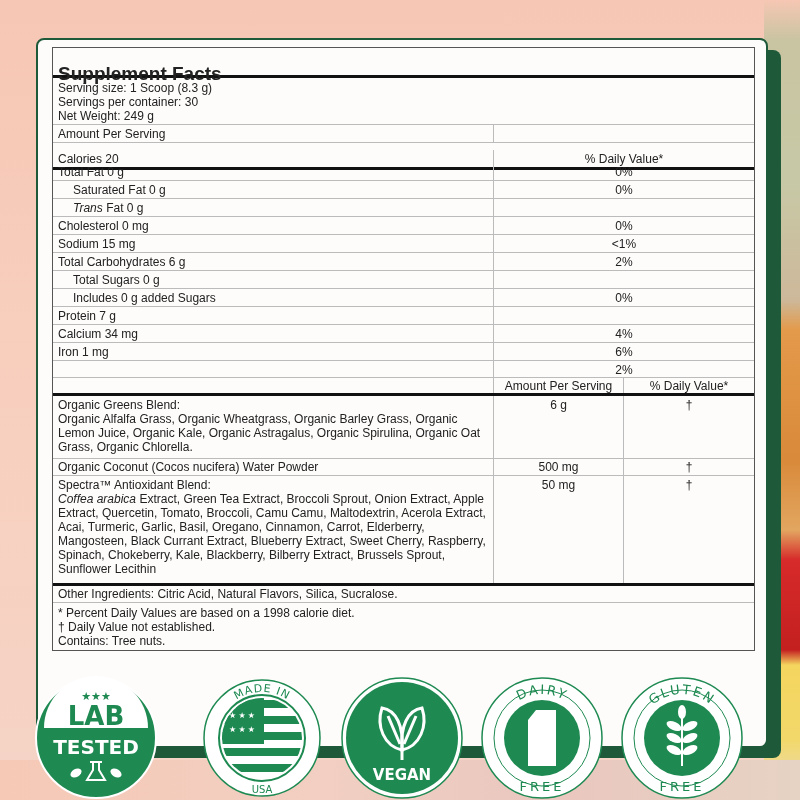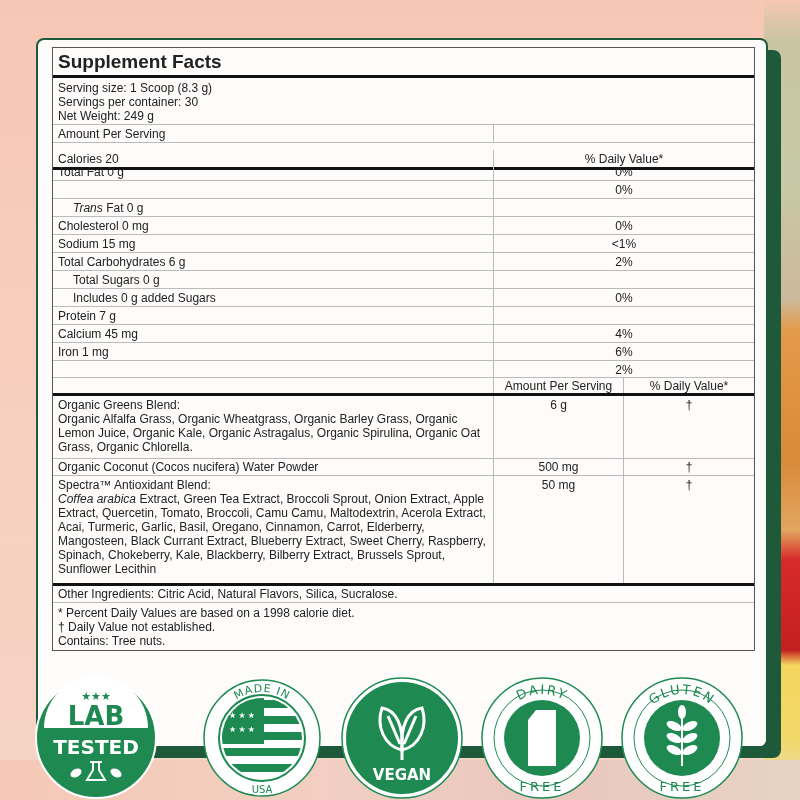--- a/index.html
+++ b/index.html
@@ -32,21 +32,21 @@
   }
   .row { position: absolute; left: 0; width: 701px; border-bottom: 1px solid #bbb; }
   .thick { border-bottom: 3px solid #111; }
   .cell { position: absolute; top: 0; height: 100%; padding: 2px 5px; }
   .c1 { left: 0; width: 440px; }
   .c2 { left: 440px; width: 261px; border-left: 1px solid #bbb; text-align: center; }
   .c2a { left: 440px; width: 130px; border-left: 1px solid #bbb; text-align: center; }
   .c2b { left: 570px; width: 131px; border-left: 1px solid #bbb; text-align: center; }
   .b { font-weight: normal; }
   .ind { padding-left: 20px; }
-  .title { font-size: 19px; font-weight: bold; padding: 4px 5px; line-height: 20px; }
+  .title { font-size: 19px; font-weight: bold; padding: 4px 5px; line-height: 20px; margin-top: 12px; }
   .badge { position: absolute; top: 684px; width: 124px; height: 124px; }
 </style>
 </head>
 <body>
 
 <div class="bg-fruit"></div>
 <div class="bg-bottom"></div>
 <div class="card-shadow"></div>
 <div class="card"></div>
 
@@ -70,20 +70,21 @@
   <div class="row thick" style="top:102px;height:20px;">
     <div class="cell c1 b">Calories 20</div>
     <div class="cell c2 b">% Daily Value*</div>
   </div>
 
   <div class="row" style="top:115px;height:18px;">
     <div class="cell c1 b">Total Fat 0 g</div>
     <div class="cell c2">0%</div>
   </div>
   <div class="row" style="top:133px;height:18px;">
+    <div class="cell c1 ind">Saturated Fat 0 g</div>
     <div class="cell c2">0%</div>
   </div>
   <div class="row" style="top:151px;height:18px;">
     <div class="cell c1 ind"><i>Trans</i> Fat 0 g</div>
     <div class="cell c2"></div>
   </div>
   <div class="row" style="top:169px;height:18px;">
     <div class="cell c1 b">Cholesterol 0 mg</div>
     <div class="cell c2">0%</div>
   </div>
@@ -101,21 +102,21 @@
   </div>
   <div class="row" style="top:241px;height:18px;">
     <div class="cell c1 ind">Includes 0 g added Sugars</div>
     <div class="cell c2">0%</div>
   </div>
   <div class="row" style="top:259px;height:18px;">
     <div class="cell c1 b">Protein 7 g</div>
     <div class="cell c2"></div>
   </div>
   <div class="row" style="top:277px;height:18px;">
-    <div class="cell c1 b">Calcium 45 mg</div>
+    <div class="cell c1 b">Calcium 34 mg</div>
     <div class="cell c2">4%</div>
   </div>
   <div class="row" style="top:295px;height:18px;">
     <div class="cell c1 b">Iron 1 mg</div>
     <div class="cell c2">6%</div>
   </div>
   <div class="row" style="top:313px;height:17px;">
     <div class="cell c2">2%</div>
   </div>
 

